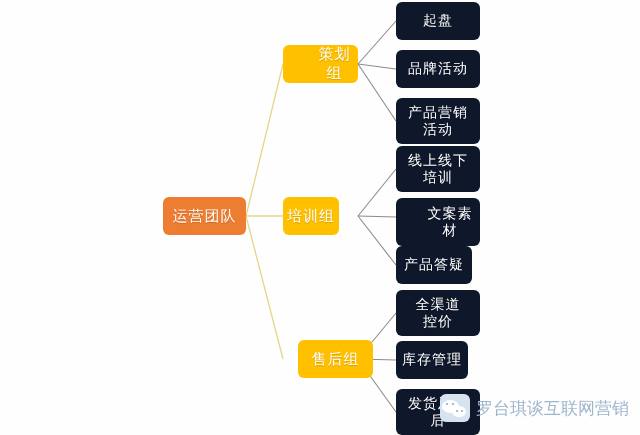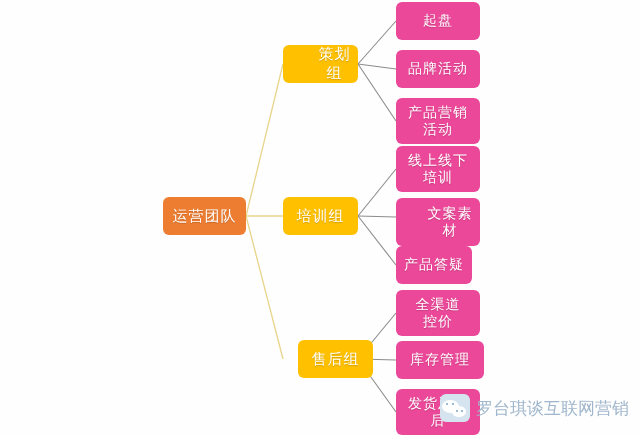--- a/index.html
+++ b/index.html
@@ -42,21 +42,21 @@
   }
   .node-root {
     background: #ED7D31;
     font-size: 15px;
   }
   .node-branch {
     background: #FFC000;
     font-size: 15px;
   }
   .node-leaf {
-    background: #ec4899;
+    background: #0f172a;
     font-size: 14px;
   }
   .node-label {
     display: block;
     padding: 0 2px;
     white-space: pre-line;
   }
   
   #watermark {
     position: absolute;
@@ -132,42 +132,42 @@
     <span class="node-label">起盘</span>
   </div>
   <div class="node node-leaf" style="left: 396px; top: 50px; width: 84px; height: 38px;">
     <span class="node-label">品牌活动</span>
   </div>
   <div class="node node-leaf" style="left: 396px; top: 98px; width: 84px; height: 46px;">
     <span class="node-label">产品营销
 活动</span>
   </div>
 
-  <div class="node node-branch" style="left: 283px; top: 197px; width: 75px; height: 38px;">
+  <div class="node node-branch" style="left: 283px; top: 197px; width: 56px; height: 38px;">
     <span class="node-label">培训组</span>
   </div>
   <div class="node node-leaf" style="left: 396px; top: 146px; width: 84px; height: 46px;">
     <span class="node-label">线上线下
 培训</span>
   </div>
   <div class="node node-leaf" style="left: 396px; top: 198px; width: 84px; height: 48px; padding-left: 24px;">
     <span class="node-label">文案素材</span>
   </div>
   <div class="node node-leaf" style="left: 396px; top: 246px; width: 76px; height: 38px;">
     <span class="node-label">产品答疑</span>
   </div>
 
   <div class="node node-branch" style="left: 298px; top: 340px; width: 75px; height: 38px;">
     <span class="node-label">售后组</span>
   </div>
   <div class="node node-leaf" style="left: 396px; top: 290px; width: 84px; height: 46px;">
     <span class="node-label">全渠道
 控价</span>
   </div>
-  <div class="node node-leaf" style="left: 396px; top: 341px; width: 88px; height: 38px;">
+  <div class="node node-leaf" style="left: 396px; top: 341px; width: 72px; height: 38px;">
     <span class="node-label">库存管理</span>
   </div>
   <div class="node node-leaf" style="left: 396px; top: 389px; width: 84px; height: 46px;">
     <span class="node-label">发货及售
 后</span>
   </div>
 
   <div id="watermark">
     <span class="wm-badge">
       <span class="b1"></span>

